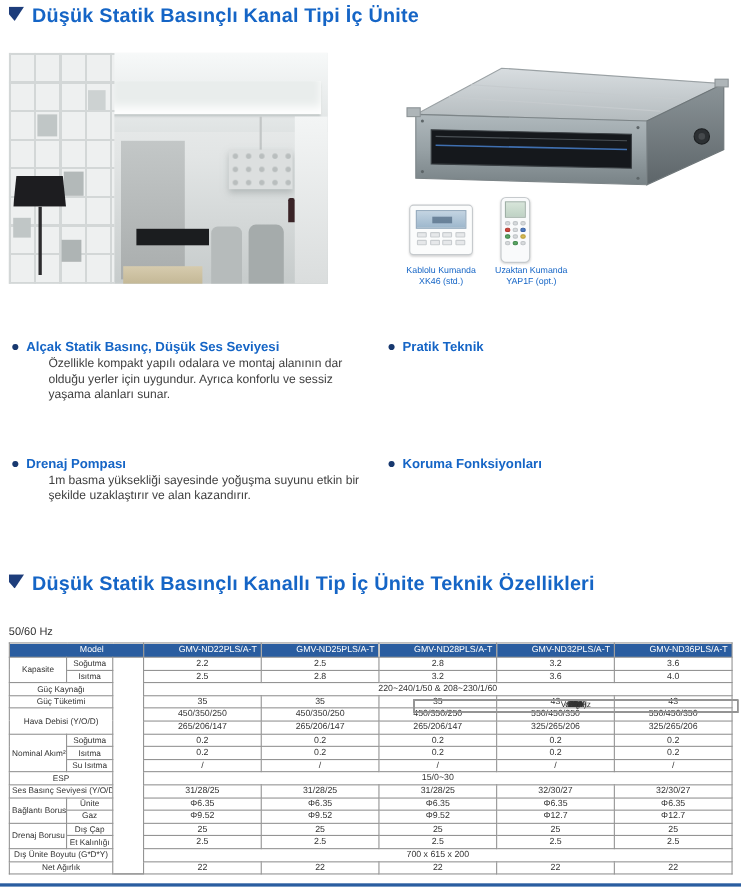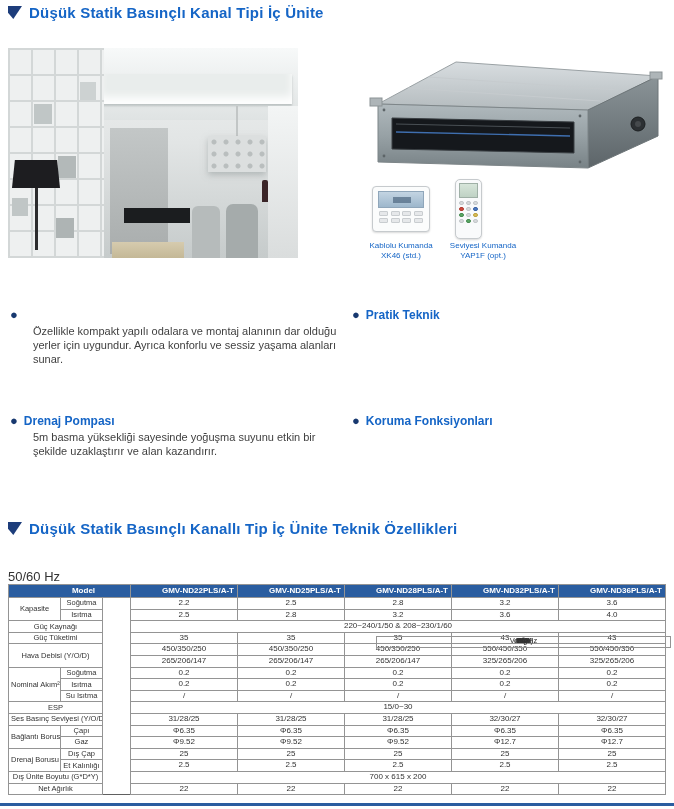--- a/index.html
+++ b/index.html
@@ -8,22 +8,22 @@
     position:relative; width:674px; height:809px; background:#fff; overflow:hidden;
     font-family:"Liberation Sans", sans-serif; color:#3c3c3c;
   }
   
   .sec-title { position:absolute; left:8px; display:flex; align-items:flex-start; }
   .tri {
     width:14px; height:13px; margin:2px 7px 0 0; background:#1d3d7b;
     clip-path:polygon(0 0, 100% 0, 38% 100%, 0 52%);
     flex:0 0 auto;
   }
-  .sec-title .t { font-size:15px; font-weight:bold; color:#1565c6; letter-spacing:0.2px; }
-  .freq { position:absolute; left:8px; top:569px; font-size:13px; color:#333; }
+  .sec-title .t { font-size:18px; font-weight:bold; color:#1565c6; letter-spacing:0.2px; }
+  .freq { position:absolute; left:8px; top:569px; font-size:10px; color:#333; }
 
   
   .photo { position:absolute; left:8px; top:48px; width:290px; height:210px; overflow:hidden;
            background:linear-gradient(180deg,#eff1f1 0%,#e2e5e5 45%,#c6cbcb 100%); }
   .ph-ceiling { position:absolute; left:0; top:0; width:100%; height:72px;
            background:linear-gradient(180deg,#f7f9f9,#dfe3e3); }
   .ph-cove { position:absolute; left:92px; top:26px; right:6px; height:30px; background:#e9edec;
            box-shadow:inset 0 -7px 9px rgba(255,255,255,.95), 0 2px 2px rgba(160,168,168,.6); }
   .ph-shelf { position:absolute; left:0; top:0; width:96px; height:100%;
            background-color:#eef0f0;
@@ -73,30 +73,30 @@
   .remote .d.red { background:#cf4a3e; border-color:#b03a30; }
   .remote .d.grn { background:#59a763; border-color:#468a50; }
   .remote .d.blu { background:#4d79c0; border-color:#3a62a4; }
   .remote .d.yel { background:#d8bb54; border-color:#bda23f; }
   .cap { position:absolute; text-align:center; font-size:8px; line-height:1.25; color:#1565c6; }
 
   
   .feat { position:absolute; }
   .feat .head { display:flex; font-size:12px; font-weight:bold; color:#1565c6; line-height:1.2; }
   .feat .dot { color:#17386f; margin:-1px 6px 0 2px; font-size:13px; }
-  .feat .body { margin-left:25px; margin-top:1px; font-size:11px; line-height:1.3; color:#3f3f3f;
+  .feat .body { margin-left:36px; margin-top:1px; font-size:11px; line-height:1.3; color:#3f3f3f;
            text-align:left; }
 
   
   .spec-wrap { position:absolute; left:8px; top:584px; }
   table.spec { border-collapse:collapse; table-layout:fixed; width:658px; font-size:8px; color:#333;
            border:1.5px solid #606060; }
   table.spec th, table.spec td { border:1px solid #949494; height:11.6px; padding:0 2px;
            text-align:center; overflow:hidden; white-space:nowrap; line-height:1.05; }
-  table.spec th { background:#2a5da0; color:#fff; font-weight:bold; height:13px;padding-left:30px; }
+  table.spec th { background:#2a5da0; color:#fff; font-weight:normal; height:13px;padding-left:30px; }
   td.lab { text-align:left; padding-left:3px; font-size:7.5px; white-space:normal; }
   td.sub { text-align:left; padding-left:3px; font-size:7.5px; }
   td.unit { font-size:7.5px; }
 
   .bottom-rule { position:absolute; left:0; top:803px; width:674px; height:3px; background:#2a5da0; }
 </style>
 </head>
 <body>
 
 <div class="page">
@@ -197,42 +197,43 @@
         <span class="d blu"></span>
       <span class="d grn"></span>
         <span class="d"></span>
         <span class="d yel"></span>
       <span class="d"></span>
         <span class="d grn"></span>
         <span class="d"></span>
     </div>
   </div>
   <div class="cap" style="left:437px; top:241px; width:92px;">
-    <div>Seviyesi Kumanda</div>
+    <div>Uzaktan Kumanda</div>
     <div>YAP1F  (opt.)</div>
   </div>
 
   <div class="feat" style="left:8px; top:308px; width:330px;">
     <div class="head">
         <span class="dot">●</span>
+      <span>Alçak Statik Basınç, Düşük Ses Seviyesi</span>
       </div>
     <div class="body">Özellikle kompakt yapılı odalara ve montaj alanının dar olduğu yerler için uygundur. Ayrıca konforlu ve sessiz yaşama alanları sunar.</div>
   </div>
   <div class="feat" style="left:350px; top:308px; width:322px;">
     <div class="head">
         <span class="dot">●</span>
       <span>Pratik Teknik</span>
       </div>
   </div>
   <div class="feat" style="left:8px; top:414px; width:330px;">
     <div class="head">
         <span class="dot">●</span>
       <span>Drenaj Pompası</span>
       </div>
-    <div class="body">5m basma yüksekliği sayesinde yoğuşma suyunu etkin bir şekilde uzaklaştırır ve alan kazandırır.</div>
+    <div class="body">1m basma yüksekliği sayesinde yoğuşma suyunu etkin bir şekilde uzaklaştırır ve alan kazandırır.</div>
   </div>
   <div class="feat" style="left:350px; top:414px; width:322px;">
     <div class="head">
         <span class="dot">●</span>
       <span>Koruma Fonksiyonları</span>
       </div>
   </div>
 
   <div class="sec-title" style="top:520px;">
     <span class="tri"></span>
@@ -348,21 +349,21 @@
         <td class="lab" colspan="2">Ses Basınç Seviyesi (Y/O/D)</td>
         <td class="unit">dB(A)</td>
         <td>31/28/25</td>
         <td>31/28/25</td>
         <td>31/28/25</td>
         <td>32/30/27</td>
         <td>32/30/27</td>
       </tr>
       <tr>
         <td class="lab" rowspan="2">Bağlantı Borusu Çapı</td>
-        <td class="sub">Çapı</td>
+        <td class="sub">Ünite</td>
         <td class="unit">mm</td>
         <td>Φ6.35</td>
         <td>Φ6.35</td>
         <td>Φ6.35</td>
         <td>Φ6.35</td>
         <td>Φ6.35</td>
       </tr>
       <tr>
         <td class="sub">Gaz</td>
         <td class="unit">mm</td>

